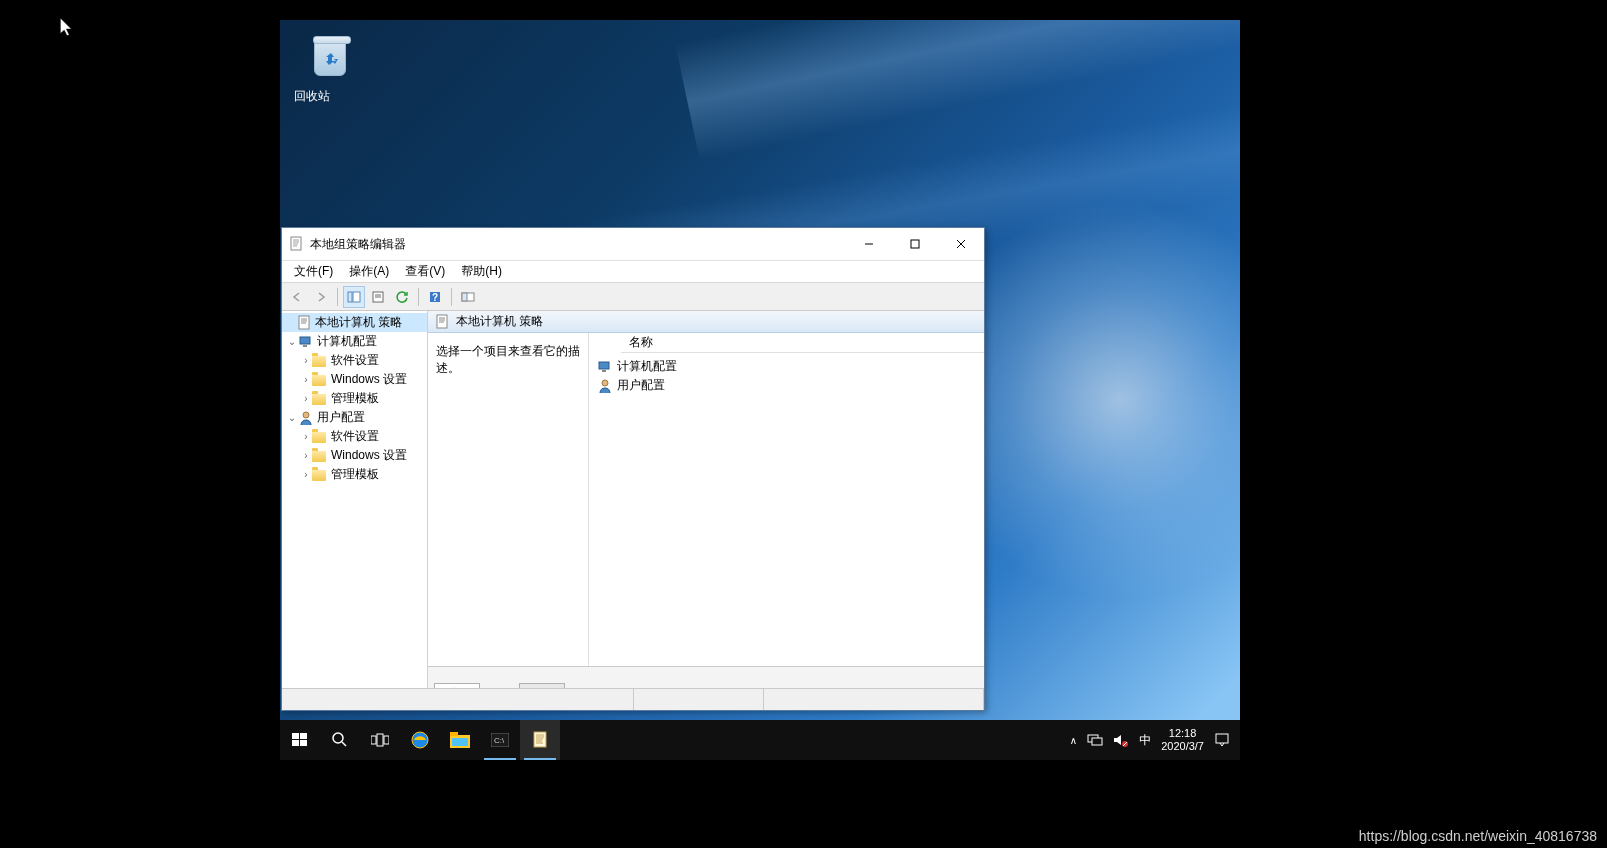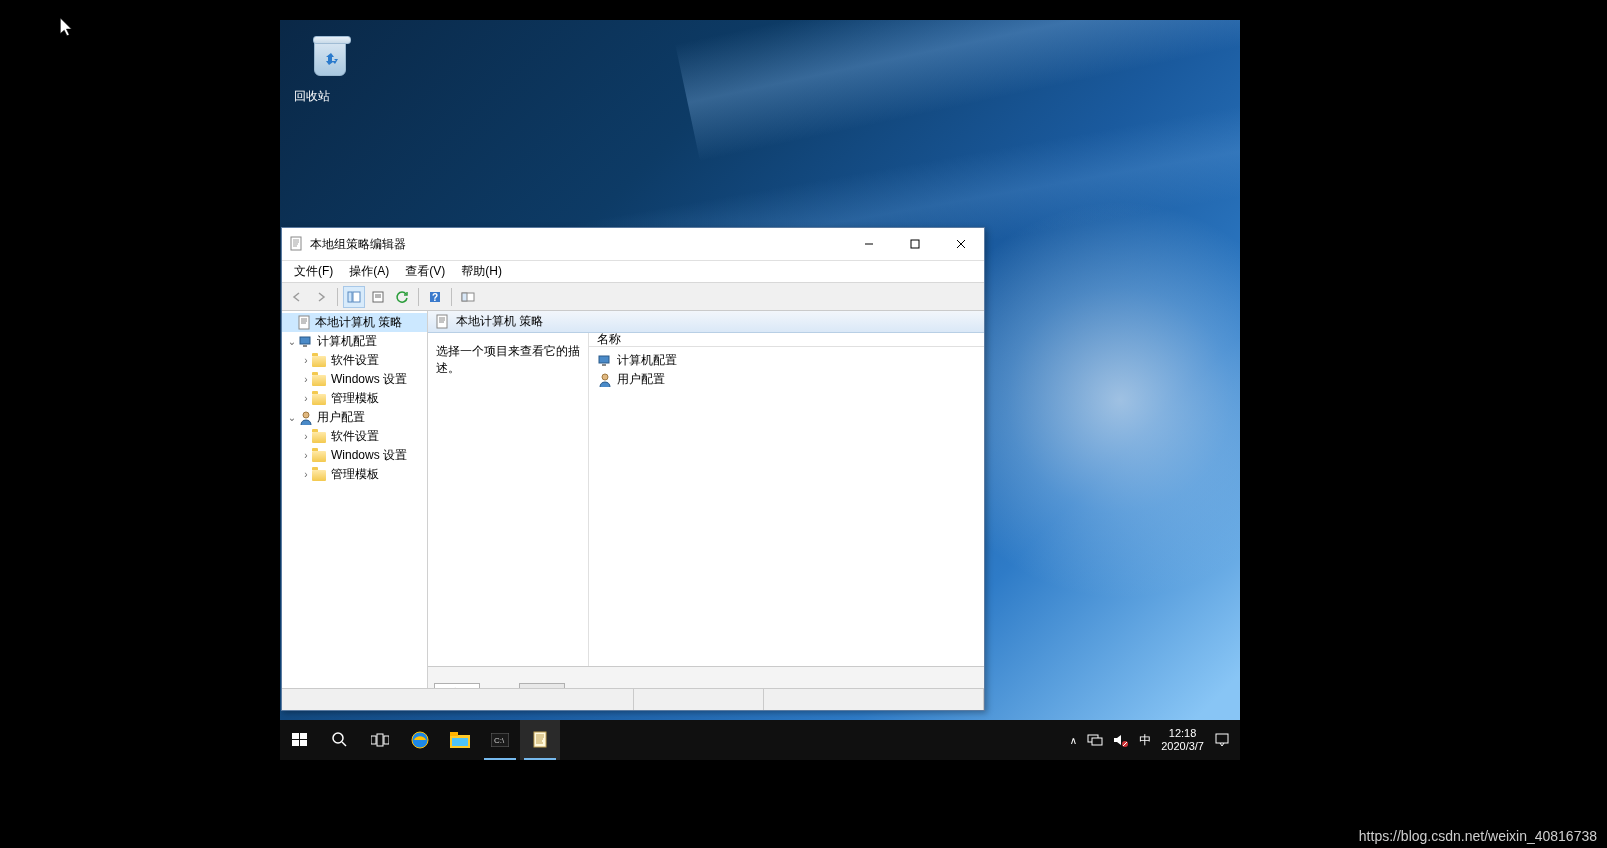--- a/index.html
+++ b/index.html
@@ -42,21 +42,21 @@
 .tree-item .ticon { width: 16px; height: 16px; margin-right: 3px; flex-shrink: 0; }
 .folder-ico { background: linear-gradient(180deg, #ffe9a8, #f3c94f); border-radius: 1px; width:14px; height:11px; margin-top:3px; position:relative; }
 .folder-ico::before { content:""; position:absolute; top:-3px; left:0; width:6px; height:3px; background:#f3c94f; border-radius:1px 1px 0 0; }
 
 .content-pane { flex: 1; display: flex; flex-direction: column; }
 .content-header { height: 22px; background: linear-gradient(180deg, #f2f6fb, #dae8f7); border-bottom: 1px solid #b8cfe5; display: flex; align-items: center; padding: 0 6px; font-size: 12px; }
 .content-header .hicon { width:16px; height:16px; margin-right:6px; }
 .content-body { flex: 1; display: flex; background: #fff; font-size: 12px; }
 .desc-col { width: 160px; padding: 10px 8px; color: #000; }
 .list-col { flex: 1; border-left: 1px solid #e0e0e0; }
-.list-header { height: 14px; border-bottom: 1px solid #e0e0e0; display: flex; align-items: center; padding: 0 8px; color: #000; }
+.list-header { height: 20px; border-bottom: 1px solid #e0e0e0; display: flex; align-items: center; padding: 0 8px; color: #000; margin-left: 32px; }
 .list-items { padding: 4px 6px; }
 .list-item { display: flex; align-items: center; padding: 1px 2px; }
 .list-item .licon { width: 16px; height: 16px; margin-right: 4px; }
 
 .tabs-bottom { height: 22px; border-top: 1px solid #cacaca; display: flex; align-items: flex-end; padding: 0 6px; font-size: 12px; background: #f4f4f4; }
 .tabs-bottom .tab { padding: 2px 10px; border: 1px solid #b0b0b0; border-bottom: none; background: #fff; border-radius: 0 0 4px 4px; margin-right: -1px; position: relative; top: 17px; font-style: italic; }
 .tabs-bottom .tab.inactive { background: #e8e8e8; margin-left: 40px; }
 
 .statusbar { height: 22px; background: #f0f0f0; border-top: 1px solid #cacaca; display:flex; }
 .statusbar > div { border-right:1px solid #cacaca; height:100%; }

